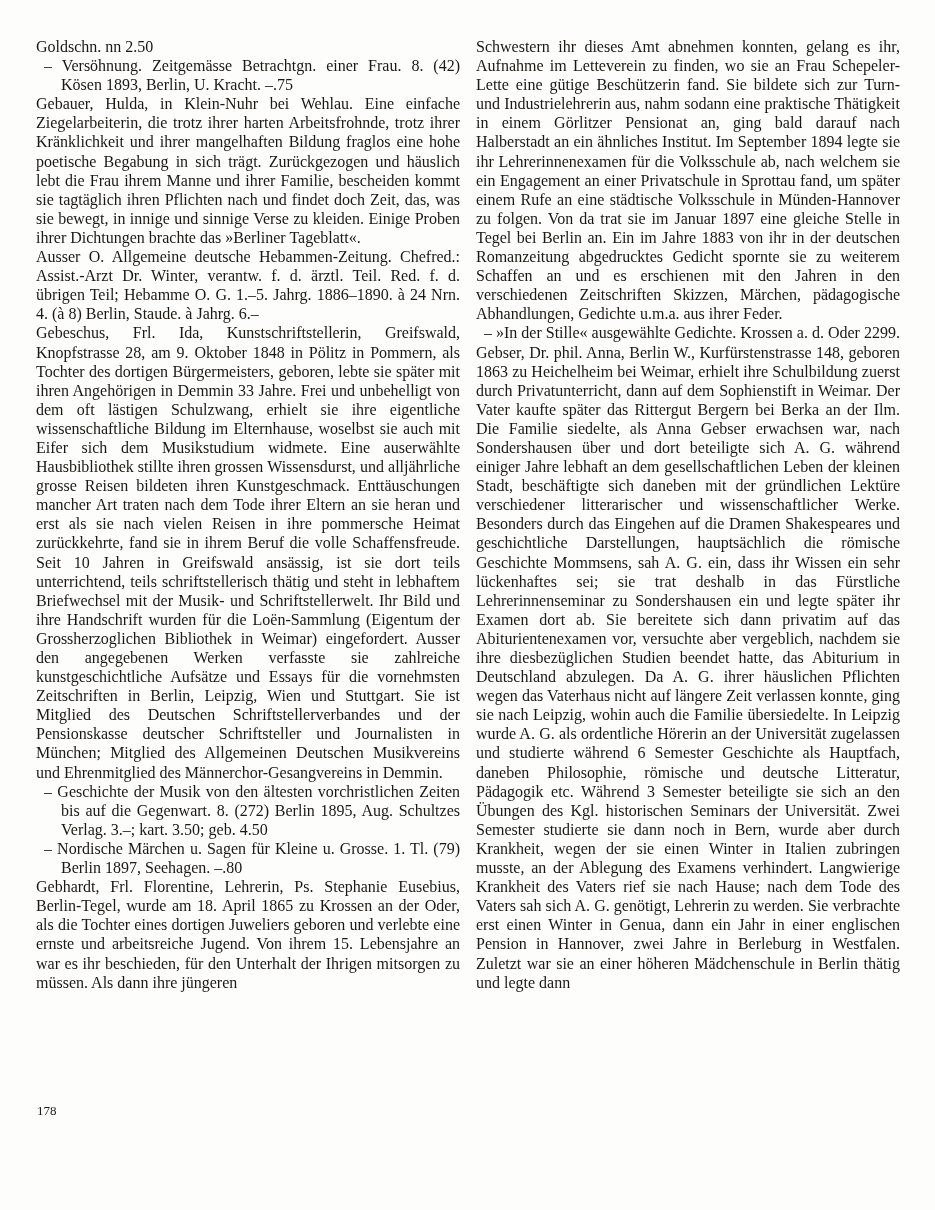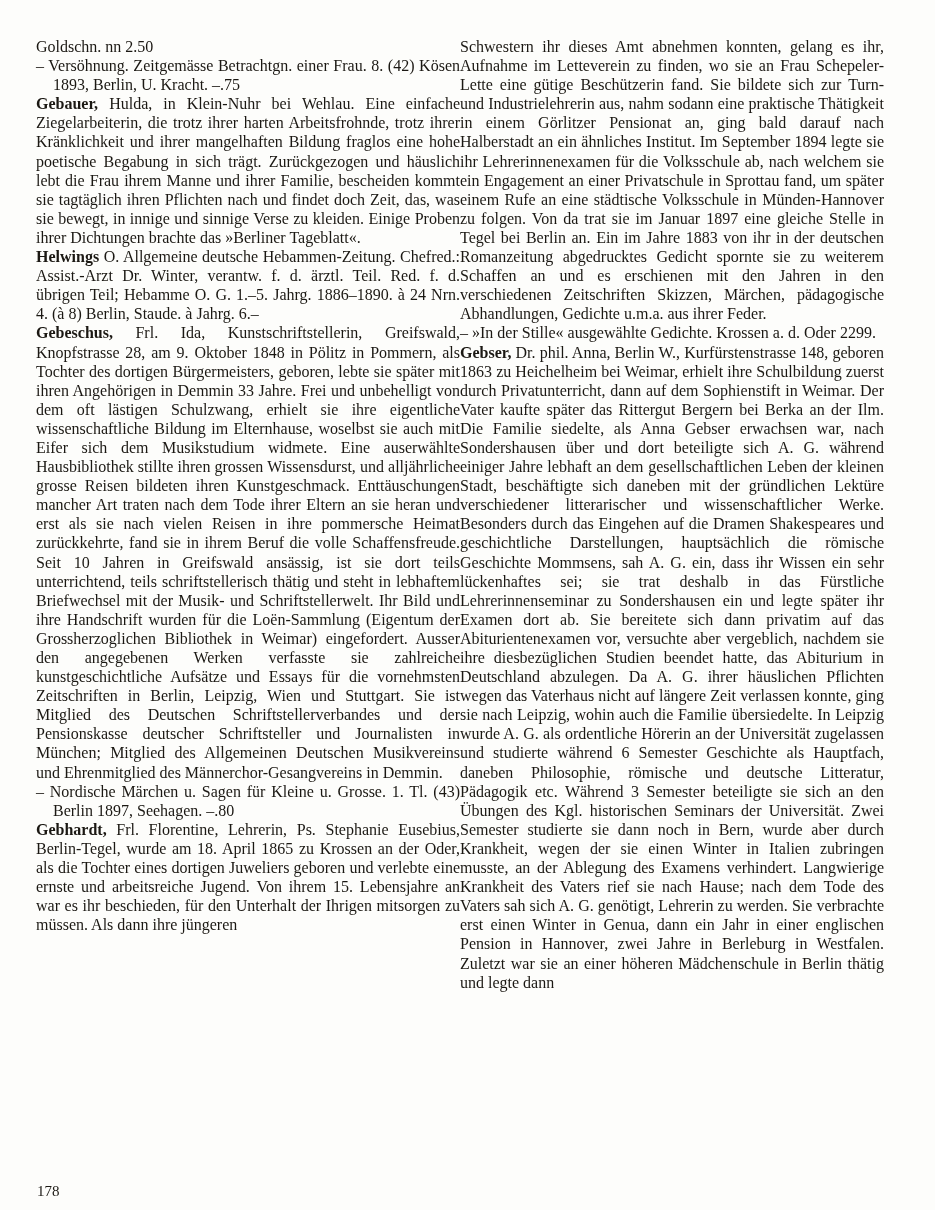--- a/index.html
+++ b/index.html
@@ -14,59 +14,62 @@
     background: #fdfdfb;
     overflow: hidden;
     font-family: "Liberation Serif", "DejaVu Serif", serif;
     color: #1b1813;
   }
   .text-block {
     position: absolute;
     top: 37px;
     left: 36px;
     display: flex;
+    gap: 16px;
   }
   .col {
     width: 424px;
     font-size: 16px;
     line-height: 19.1px;
   }
   .para {
     margin: 0;
     text-align: justify;
     hyphens: auto;
     -webkit-hyphens: auto;
   }
   .dash {
     padding-left: 17px;
     text-indent: -17px;
+    margin-left: 8px;
   }
   .entry-name {
-    font-weight: 700;
+    font-weight: 400;
   }
   .page-number {
     position: absolute;
     left: 37px;
-    top: 1183px;
-    font-size: 15px;
+    top: 1103px;
+    font-size: 13px;
     line-height: 16px;
   }
 </style>
 </head>
 <body>
 
 <div class="page">
   <div class="text-block">
     <div class="col">
         <p class="para plain">Goldschn. nn 2.50</p>
         <p class="para dash">– Versöhnung. Zeitgemässe Betrachtgn. einer Frau. 8. (42) Kösen 1893, Berlin, U. Kracht. –.75</p>
         <p class="para entry"><b class="entry-name">Gebauer,</b> Hulda, in Klein-Nuhr bei Wehlau. Eine einfache Ziegelarbeiterin, die trotz ihrer harten Arbeitsfrohnde, trotz ihrer Kränklichkeit und ihrer mangelhaften Bildung fraglos eine hohe poetische Begabung in sich trägt. Zurückgezogen und häuslich lebt die Frau ihrem Manne und ihrer Familie, bescheiden kommt sie tagtäglich ihren Pflichten nach und findet doch Zeit, das, was sie bewegt, in innige und sinnige Verse zu kleiden. Einige Proben ihrer Dichtungen brachte das »Berliner Tageblatt«.</p>
-        <p class="para entry"><b class="entry-name">Helwings</b> O. Allgemeine deutsche Hebammen-Zeitung. Chefred.: Assist.-Arzt Dr. Winter, verantw. f. d. ärztl. Teil. Red. f. d. übrigen Teil; Hebamme O. G. 1.–5. Jahrg. 1886–1890. à 24 Nrn. 4. (à 8) Berlin, Staude. à Jahrg. 6.–</p>
+        <p class="para entry"><b class="entry-name">Ausser</b> O. Allgemeine deutsche Hebammen-Zeitung. Chefred.: Assist.-Arzt Dr. Winter, verantw. f. d. ärztl. Teil. Red. f. d. übrigen Teil; Hebamme O. G. 1.–5. Jahrg. 1886–1890. à 24 Nrn. 4. (à 8) Berlin, Staude. à Jahrg. 6.–</p>
         <p class="para entry"><b class="entry-name">Gebeschus,</b> Frl. Ida, Kunstschriftstellerin, Greifswald, Knopfstrasse 28, am 9. Oktober 1848 in Pölitz in Pommern, als Tochter des dortigen Bürgermeisters, geboren, lebte sie später mit ihren Angehörigen in Demmin 33 Jahre. Frei und unbehelligt von dem oft lästigen Schulzwang, erhielt sie ihre eigentliche wissenschaftliche Bildung im Elternhause, woselbst sie auch mit Eifer sich dem Musikstudium widmete. Eine auserwählte Hausbibliothek stillte ihren grossen Wissensdurst, und alljährliche grosse Reisen bildeten ihren Kunstgeschmack. Enttäuschungen mancher Art traten nach dem Tode ihrer Eltern an sie heran und erst als sie nach vielen Reisen in ihre pommersche Heimat zurückkehrte, fand sie in ihrem Beruf die volle Schaffensfreude. Seit 10 Jahren in Greifswald ansässig, ist sie dort teils unterrichtend, teils schriftstellerisch thätig und steht in lebhaftem Briefwechsel mit der Musik- und Schriftstellerwelt. Ihr Bild und ihre Handschrift wurden für die Loën-Sammlung (Eigentum der Grossherzoglichen Bibliothek in Weimar) eingefordert. Ausser den angegebenen Werken verfasste sie zahlreiche kunstgeschichtliche Aufsätze und Essays für die vornehmsten Zeitschriften in Berlin, Leipzig, Wien und Stuttgart. Sie ist Mitglied des Deutschen Schriftstellerverbandes und der Pensionskasse deutscher Schriftsteller und Journalisten in München; Mitglied des Allgemeinen Deutschen Musikvereins und Ehrenmitglied des Männerchor-Gesangvereins in Demmin.</p>
-        <p class="para dash">– Nordische Märchen u. Sagen für Kleine u. Grosse. 1. Tl. (43) Berlin 1897, Seehagen. –.80</p>
+        <p class="para dash">– Geschichte der Musik von den ältesten vorchristlichen Zeiten bis auf die Gegenwart. 8. (272) Berlin 1895, Aug. Schultzes Verlag. 3.–; kart. 3.50; geb. 4.50</p>
+        <p class="para dash">– Nordische Märchen u. Sagen für Kleine u. Grosse. 1. Tl. (79) Berlin 1897, Seehagen. –.80</p>
         <p class="para entry"><b class="entry-name">Gebhardt,</b> Frl. Florentine, Lehrerin, Ps. Stephanie Eusebius, Berlin-Tegel, wurde am 18. April 1865 zu Krossen an der Oder, als die Tochter eines dortigen Juweliers geboren und verlebte eine ernste und arbeitsreiche Jugend. Von ihrem 15. Lebensjahre an war es ihr beschieden, für den Unterhalt der Ihrigen mitsorgen zu müssen. Als dann ihre jüngeren</p>
       </div>
     <div class="col">
         <p class="para plain">Schwestern ihr dieses Amt abnehmen konnten, gelang es ihr, Aufnahme im Letteverein zu finden, wo sie an Frau Schepeler-Lette eine gütige Beschützerin fand. Sie bildete sich zur Turn- und Industrielehrerin aus, nahm sodann eine praktische Thätigkeit in einem Görlitzer Pensionat an, ging bald darauf nach Halberstadt an ein ähnliches Institut. Im September 1894 legte sie ihr Lehrerinnenexamen für die Volksschule ab, nach welchem sie ein Engagement an einer Privatschule in Sprottau fand, um später einem Rufe an eine städtische Volksschule in Münden-Hannover zu folgen. Von da trat sie im Januar 1897 eine gleiche Stelle in Tegel bei Berlin an. Ein im Jahre 1883 von ihr in der deutschen Romanzeitung abgedrucktes Gedicht spornte sie zu weiterem Schaffen an und es erschienen mit den Jahren in den verschiedenen Zeitschriften Skizzen, Märchen, pädagogische Abhandlungen, Gedichte u.m.a. aus ihrer Feder.</p>
         <p class="para dash">– »In der Stille« ausgewählte Gedichte. Krossen a. d. Oder 2299.</p>
         <p class="para entry"><b class="entry-name">Gebser,</b> Dr. phil. Anna, Berlin W., Kurfürstenstrasse 148, geboren 1863 zu Heichelheim bei Weimar, erhielt ihre Schulbildung zuerst durch Privatunterricht, dann auf dem Sophienstift in Weimar. Der Vater kaufte später das Rittergut Bergern bei Berka an der Ilm. Die Familie siedelte, als Anna Gebser erwachsen war, nach Sondershausen über und dort beteiligte sich A. G. während einiger Jahre lebhaft an dem gesellschaftlichen Leben der kleinen Stadt, beschäftigte sich daneben mit der gründlichen Lektüre verschiedener litterarischer und wissenschaftlicher Werke. Besonders durch das Eingehen auf die Dramen Shakespeares und geschichtliche Darstellungen, hauptsächlich die römische Geschichte Mommsens, sah A. G. ein, dass ihr Wissen ein sehr lückenhaftes sei; sie trat deshalb in das Fürstliche Lehrerinnenseminar zu Sondershausen ein und legte später ihr Examen dort ab. Sie bereitete sich dann privatim auf das Abiturientenexamen vor, versuchte aber vergeblich, nachdem sie ihre diesbezüglichen Studien beendet hatte, das Abiturium in Deutschland abzulegen. Da A. G. ihrer häuslichen Pflichten wegen das Vaterhaus nicht auf längere Zeit verlassen konnte, ging sie nach Leipzig, wohin auch die Familie übersiedelte. In Leipzig wurde A. G. als ordentliche Hörerin an der Universität zugelassen und studierte während 6 Semester Geschichte als Hauptfach, daneben Philosophie, römische und deutsche Litteratur, Pädagogik etc. Während 3 Semester beteiligte sie sich an den Übungen des Kgl. historischen Seminars der Universität. Zwei Semester studierte sie dann noch in Bern, wurde aber durch Krankheit, wegen der sie einen Winter in Italien zubringen musste, an der Ablegung des Examens verhindert. Langwierige Krankheit des Vaters rief sie nach Hause; nach dem Tode des Vaters sah sich A. G. genötigt, Lehrerin zu werden. Sie verbrachte erst einen Winter in Genua, dann ein Jahr in einer englischen Pension in Hannover, zwei Jahre in Berleburg in Westfalen. Zuletzt war sie an einer höheren Mädchenschule in Berlin thätig und legte dann</p>
       </div>
   </div>
   <div class="page-number">178</div>
 </div>

